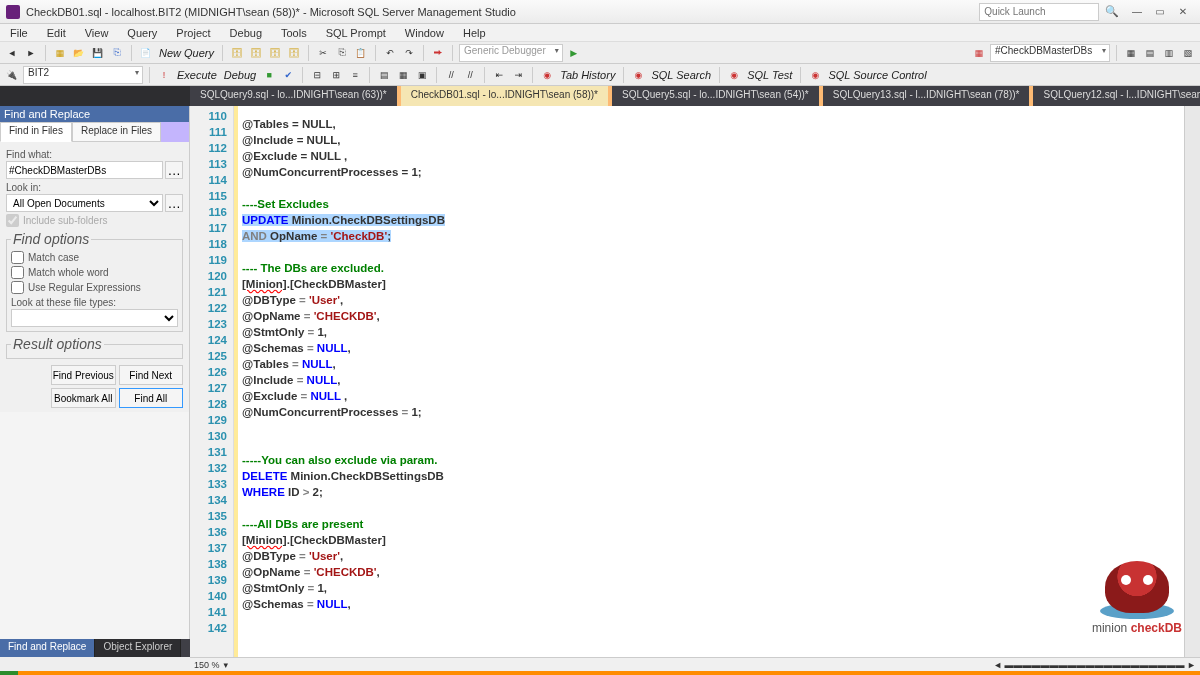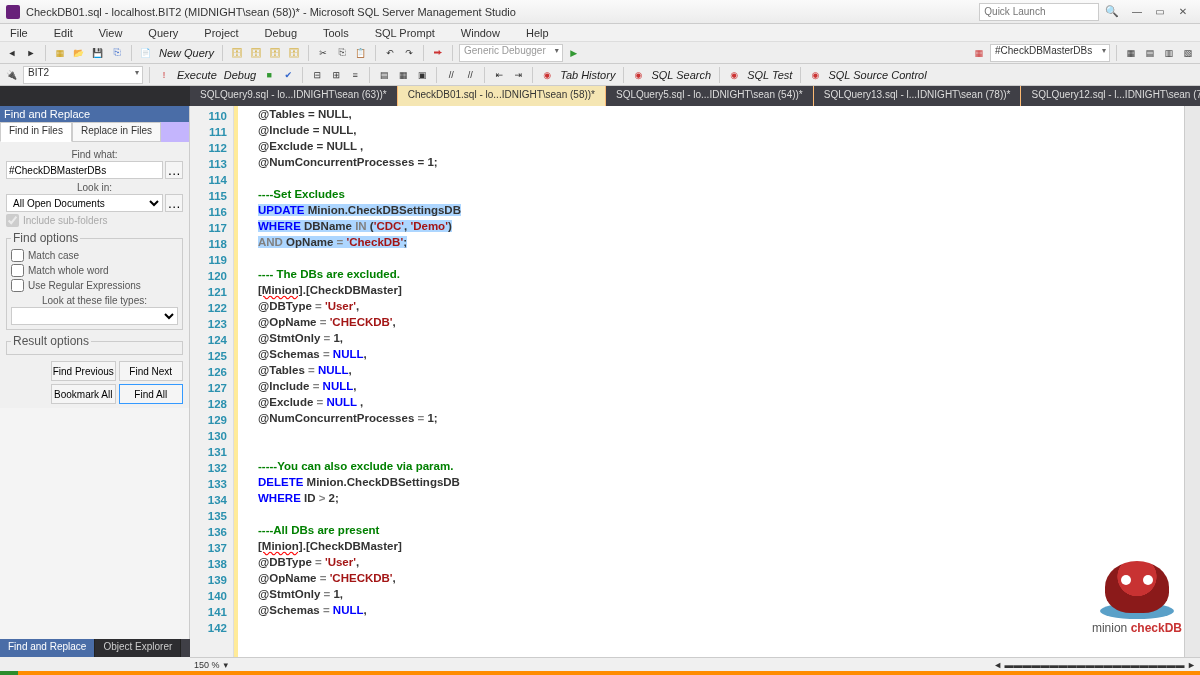--- a/index.html
+++ b/index.html
@@ -2,53 +2,53 @@
 <html><head>
 <meta charset="utf-8">
 <style>
 * { margin: 0; padding: 0; box-sizing: border-box; font-family: "Segoe UI", Tahoma, sans-serif; }
 body { background: #eee; width: 1200px; height: 675px; overflow: hidden; font-size: 11px; color: #333; }
 .titlebar { height: 24px; background: linear-gradient(#fafafa,#ececec); display: flex; align-items: center; padding: 0 6px; border-bottom: 1px solid #ccc; }
 .titlebar .icon-vs { width: 14px; height: 14px; background: #68217a; margin-right: 6px; border-radius: 2px; }
 .titlebar .title { flex: 1; font-size: 11px; color: #333; }
 .titlebar .quick { width: 120px; height: 18px; border: 1px solid #ccc; background: #fff; font-size: 10px; padding: 0 4px; color: #999; }
 .titlebar .winbtn { width: 22px; height: 16px; display: inline-flex; align-items: center; justify-content: center; font-size: 10px; color: #555; margin-left: 1px; cursor: pointer; }
-.menubar { height: 18px; background: #f2f2f2; display: flex; align-items: center; padding: 0 4px; gap: 14px; border-bottom: 1px solid #ddd; }
+.menubar { height: 18px; background: #f2f2f2; display: flex; align-items: center; padding: 0 4px; gap: 7px; border-bottom: 1px solid #ddd; }
 .menubar span { padding: 2px 6px; font-size: 11px; cursor: pointer; }
 .toolbar { height: 22px; background: #eee; display: flex; align-items: center; padding: 0 4px; gap: 3px; border-bottom: 1px solid #ccc; }
 .toolbar .tb { width: 16px; height: 16px; border: 1px solid transparent; display: inline-flex; align-items: center; justify-content: center; font-size: 9px; cursor: pointer; }
 .toolbar .link { color: #222; font-size: 11px; padding: 0 2px; cursor: pointer; font-style: italic; }
 .toolbar .sep { width: 1px; height: 16px; background: #ccc; margin: 0 3px; }
 .toolbar .combo { height: 18px; border: 1px solid #ccc; background: #fff; font-size: 10px; padding: 0 16px 0 4px; position: relative; min-width: 60px; }
 .toolbar .combo::after { content: "▾"; position: absolute; right: 3px; top: 1px; font-size: 8px; color: #666; }
 .tabstrip { height: 20px; background: #2d2d30; display: flex; align-items: stretch; padding-left: 190px; overflow: hidden; }
-.tabstrip .tab { padding: 3px 10px; font-size: 10px; color: #ddd; background: #3f3f46; border-right: 1px solid #fdba74; white-space: nowrap; cursor: pointer; }
+.tabstrip .tab { padding: 3px 10px; font-size: 10px; color: #ddd; background: #3f3f46; border-right: 4px solid #fdba74; white-space: nowrap; cursor: pointer; }
 .tabstrip .tab.active { background: #f5e6b3; color: #333; }
 .main { display: flex; height: calc(100% - 24px - 18px - 22px - 22px - 20px - 18px); }
 .left { width: 190px; background: #f4f4f4; border-right: 1px solid #ccc; display: flex; flex-direction: column; }
 .find-hdr { background: #4a6da7; color: #fff; font-size: 11px; padding: 2px 4px; }
 .find-tabs { display: flex; height: 20px; background: #c4b5fd; }
 .find-tabs .ft { padding: 2px 8px; font-size: 10px; border: 1px solid #ccc; background: #f8f8f8; cursor: pointer; }
 .find-tabs .ft.active { background: #fff; border-bottom-color: #fff; }
 .find-body { padding: 4px 6px; background: #f0f0f0; font-size: 10px; }
-.find-body label { display: block; margin: 3px 0 1px; color: #555; text-align: center; }
+.find-body label { display: block; margin: 3px 0 1px; color: #555; }
 .find-body input[type=text], .find-body select { width: 100%; height: 18px; border: 1px solid #ccc; background: #fff; font-size: 10px; padding: 0 2px; }
 .find-body .chk { display: flex; align-items: center; gap: 4px; margin: 2px 0; color: #555; }
 .find-body fieldset { border: 1px solid #ccc; margin-top: 4px; padding: 2px 4px 4px; }
-.find-body legend { font-size: 12px; color: #555; padding: 0 2px; }
+.find-body legend { font-size: 14px; color: #555; padding: 0 2px; font-style: italic; }
 .find-btns { display: flex; flex-wrap: wrap; gap: 3px; margin-top: 6px; margin-left: 45px; }
 .find-btns button { flex: 1 1 45%; height: 20px; font-size: 10px; background: #f5f5f5; border: 1px solid #ccc; cursor: pointer; }
 .find-btns button.primary { border: 1px solid #3399ff; }
 .bottom-tabs { display: flex; height: 18px; background: #3f3f46; }
 .bottom-tabs .bt { padding: 2px 8px; font-size: 10px; color: #ccc; background: #2d2d30; border-right: 1px solid #222; cursor: pointer; }
 .bottom-tabs .bt.active { background: #4a6da7; color: #fff; }
 .editor { flex: 1; display: flex; background: #fff; font-family: Consolas, monospace; font-size: 11.5px; line-height: 16px; position: relative; font-weight: bold; }
 .gutter { width: 44px; background: #f0f0f0; text-align: right; color: #2b91af; padding: 2px 6px 2px 2px; border-right: 1px solid #ddd; }
 .gutter div { height: 16px; }
-.code { flex: 1; padding: 0 0 2px 8px; position: relative; margin-left: 16px; }
+.code { flex: 1; padding: 10px 0 2px 8px; position: relative; }
 .code .ln { height: 16px; white-space: pre; }
 .kw { color: #0000ff; }
 .str { color: #a31515; }
 .op { color: #808080; }
 .comment { color: #008000; }
 .sel { background: #add6ff; }
 .red-sq { text-decoration: underline wavy red; }
 .margin-strip { position: absolute; left: 44px; top: 0; width: 4px; background: linear-gradient(#ffcc00,#ffcc00) 0 0/4px 100% no-repeat; height: 100%; opacity: 0.4; }
 .statusbar { height: 18px; background: #ff8c00; display: flex; align-items: center; color: #fff; font-size: 10px; padding: 0 6px; }
 .statusbar .ok { background: #2c8c2c; width: 18px; height: 18px; display: inline-flex; align-items: center; justify-content: center; margin: 0 6px 0 -6px; }
@@ -262,21 +262,20 @@
       </div>
     <div class="margin-strip"></div>
     <div class="code" id="codearea">
         <div class="ln ">@Tables = NULL,</div>
         <div class="ln ">@Include = NULL,</div>
         <div class="ln ">@Exclude = NULL ,</div>
         <div class="ln ">@NumConcurrentProcesses = 1;</div>
         <div class="ln "></div>
         <div class="ln comment">----Set Excludes</div>
         <div class="ln "><span class="sel"><span class="kw">UPDATE</span> Minion.CheckDBSettingsDB</span></div>
-        <div class="ln "><span class="sel"><span class="kw">WHERE</span> DBName <span class="op">IN</span> (<span class="str">'CDC'</span>, <span class="str">'Demo'</span>)</span></div>
         <div class="ln "><span class="sel"><span class="op">AND</span> OpName <span class="op">=</span> <span class="str">'CheckDB'</span>;</span></div>
         <div class="ln "></div>
         <div class="ln comment">---- The DBs are excluded.</div>
         <div class="ln "><span class="red-sq">[Minion]</span>.[CheckDBMaster]</div>
         <div class="ln ">@DBType <span class="op">=</span> <span class="str">'User'</span>,</div>
         <div class="ln ">@OpName <span class="op">=</span> <span class="str">'CHECKDB'</span>,</div>
         <div class="ln ">@StmtOnly <span class="op">=</span> 1,</div>
         <div class="ln ">@Schemas <span class="op">=</span> <span class="kw">NULL</span>,</div>
         <div class="ln ">@Tables <span class="op">=</span> <span class="kw">NULL</span>,</div>
         <div class="ln ">@Include <span class="op">=</span> <span class="kw">NULL</span>,</div>

